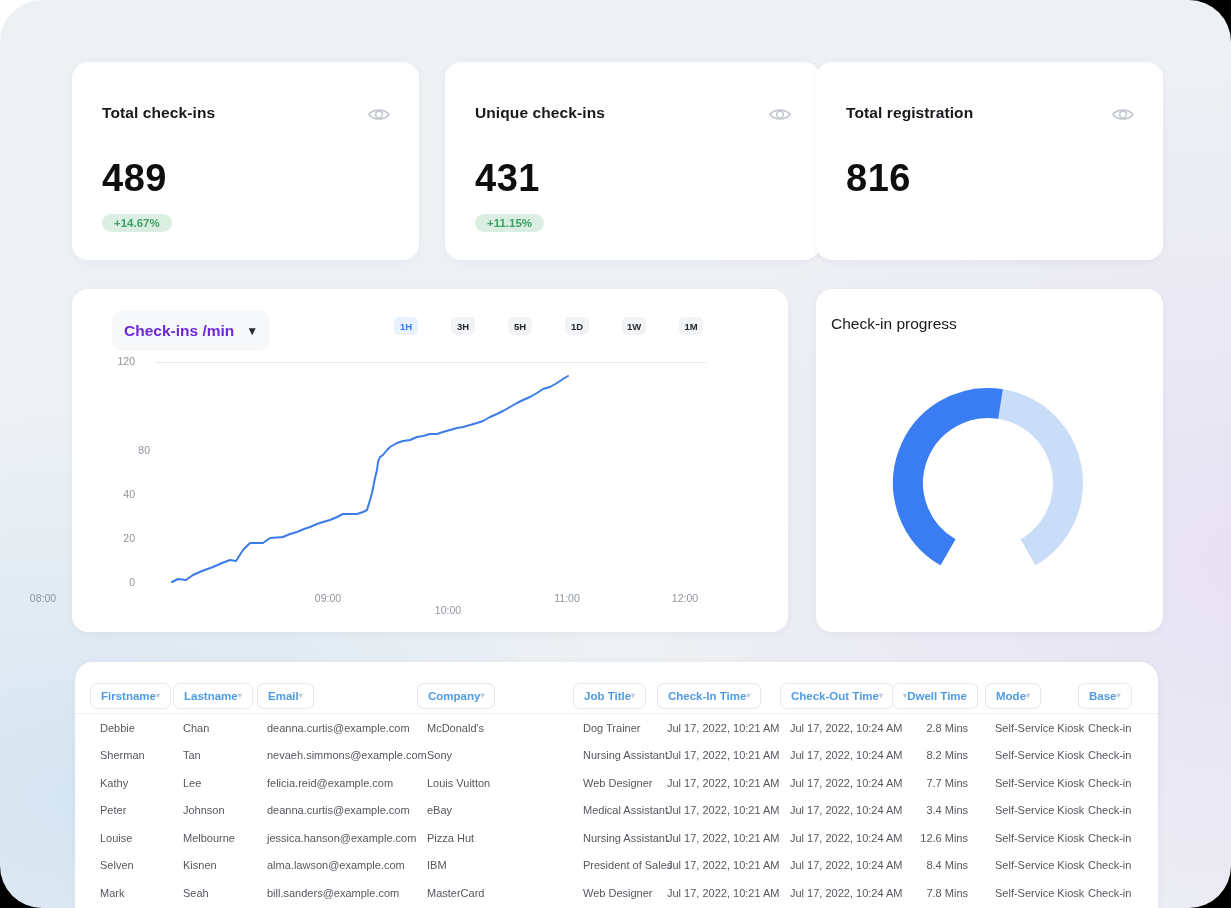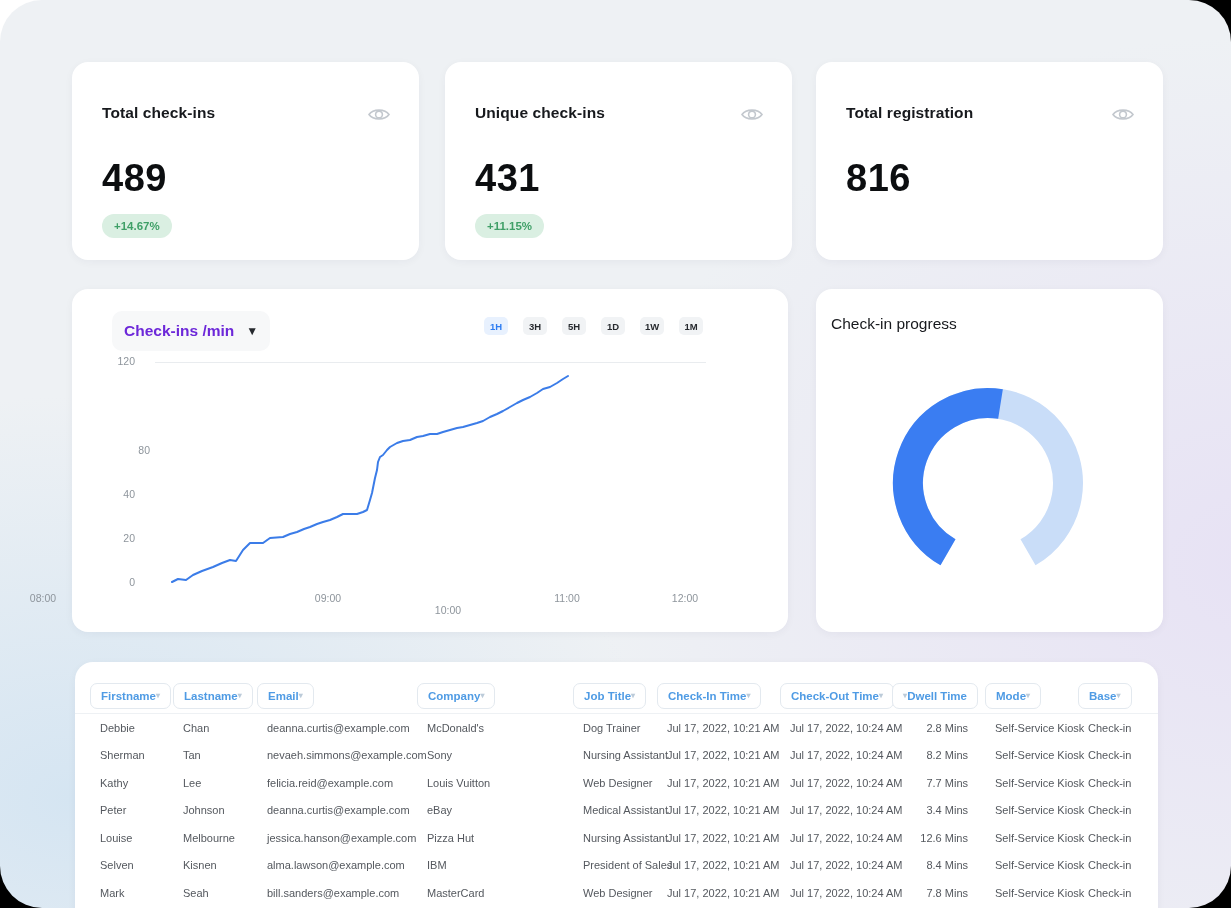--- a/index.html
+++ b/index.html
@@ -15,29 +15,29 @@
       radial-gradient(950px 650px at 6% 88%, #d5e5f2 0%, rgba(213,229,242,0) 62%),
       radial-gradient(1000px 800px at 102% 62%, #e7e2f4 0%, rgba(231,226,244,0) 66%),
       #eef1f4;
   }
   .card{position:absolute;background:#fff;border-radius:16px;box-shadow:0 2px 8px rgba(23,34,63,.045);}
   
   .stat-card{width:347px;height:198px;top:62px;}
   .stat-title{position:absolute;left:30px;top:42px;font-size:15.5px;font-weight:700;color:#17191d;letter-spacing:.1px;}
   .eye{position:absolute;right:28px;top:44px;}
   .stat-value{position:absolute;left:30px;top:95px;font-size:38px;font-weight:800;color:#0c0e10;letter-spacing:.5px;}
-  .badge{position:absolute;left:30px;top:152px;height:24px;display:inline-flex;align-items:center;
+  .badge{position:absolute;left:30px;top:152px;height:18px;display:inline-flex;align-items:center;
     padding:0 12px;border-radius:13px;background:#daefe2;color:#3f9f67;font-size:11.5px;font-weight:700;}
   
   .chart-card{left:72px;top:289px;width:716px;height:343px;}
   .chart-dd{position:absolute;left:40px;top:22px;height:40px;display:inline-flex;align-items:center;
     gap:12px;padding:0 12px;border-radius:10px;background:#f7f8f9;cursor:pointer;}
   .chart-dd-label{font-size:15.5px;font-weight:700;color:#6d28d9;}
   .dd-caret{font-size:12px;color:#26292e;line-height:1;}
-  .ranges{position:absolute;right:85px;top:317px;display:flex;gap:15px;top:28px;}
+  .ranges{position:absolute;right:85px;top:317px;display:flex;gap:33px;top:28px;}
   .range-btn{width:24px;height:18px;border-radius:5px;background:#f1f3f5;color:#26292e;
     font-size:9.5px;font-weight:700;display:flex;align-items:center;justify-content:center;cursor:pointer;}
   .range-btn.active{background:#e8f1fe;color:#2e7df2;}
   .gridline{position:absolute;left:83px;top:73px;width:551px;height:1px;background:#e9ecef;}
   .ytick{position:absolute;width:44px;text-align:right;font-size:10.5px;color:#8e959c;}
   .xtick{position:absolute;width:44px;text-align:center;font-size:10.5px;color:#8e959c;top:303px;}
   .chart-svg{position:absolute;left:0;top:0;}
   .stray-xtick{position:absolute;left:21px;top:592px;width:44px;text-align:center;font-size:10.5px;color:#8e959c;}
   
   .progress-card{left:816px;top:289px;width:347px;height:343px;}
@@ -72,21 +72,21 @@
     <span class="eye">
       <svg width="24" height="17" viewBox="0 0 24 17" fill="none" stroke="#c3c8ce" stroke-width="1.6">
         <path d="M2 8.5 C6 2.6 18 2.6 22 8.5 C18 14.4 6 14.4 2 8.5 Z"></path>
         <circle cx="12" cy="8.5" r="3.4"></circle>
       </svg>
     </span>
     <div class="stat-value">489</div>
     <div class="badge">+14.67%</div>
   </div>
 
-  <div class="card stat-card" style="left:445px;">
+  <div class="card stat-card" style="left:445px;padding-left:28px;">
     <div class="stat-title">Unique check-ins</div>
     <span class="eye">
       <svg width="24" height="17" viewBox="0 0 24 17" fill="none" stroke="#c3c8ce" stroke-width="1.6">
         <path d="M2 8.5 C6 2.6 18 2.6 22 8.5 C18 14.4 6 14.4 2 8.5 Z"></path>
         <circle cx="12" cy="8.5" r="3.4"></circle>
       </svg>
     </span>
     <div class="stat-value">431</div>
     <div class="badge">+11.15%</div>
   </div>

